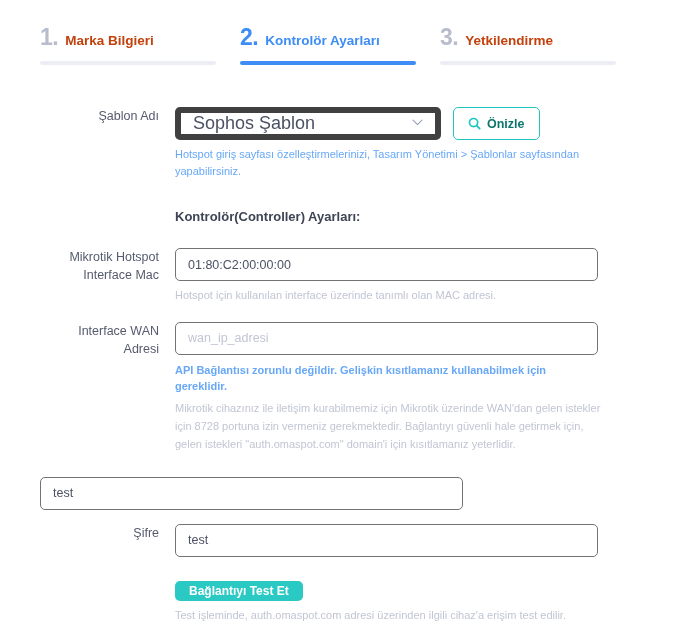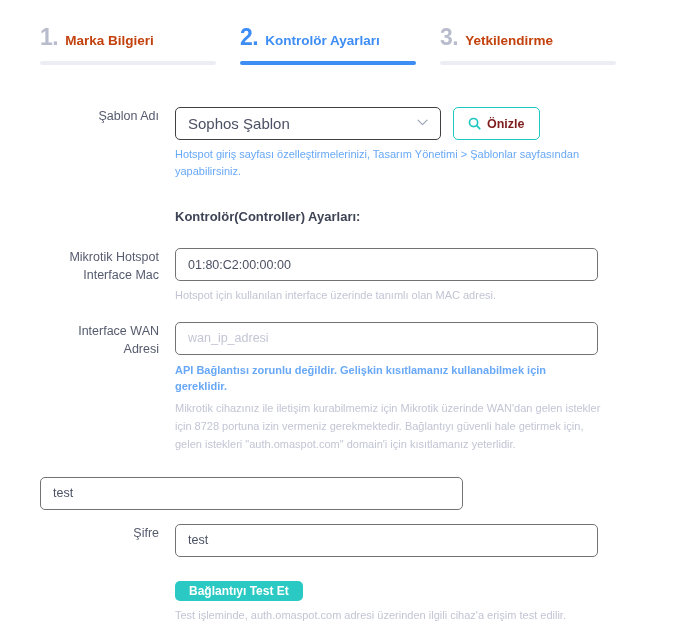--- a/index.html
+++ b/index.html
@@ -95,43 +95,43 @@
   .input.wide { width: 423px; }
   .input .ph { color: #c2c5d4; }
   .select-wrap {
     display: flex;
     align-items: center;
     gap: 12px;
   }
   .select {
     width: 266px;
     height: 33px;
-    border: 1px solid #404040;
+    border: 6px solid #404040;
     border-radius: 5px;
     background: #fff;
     display: flex;
     align-items: center;
     justify-content: space-between;
     padding: 0 12px;
-    font-size: 15px;
+    font-size: 18px;
     color: #4b5164;
     cursor: pointer;
   }
   .chev {
     color: #9aa0b5;
     font-size: 11px;
     line-height: 1;
     transform: translateY(-1px);
   }
   .preview-btn {
     height: 33px;
     border: 1px solid #1ec6c0;
     border-radius: 5px;
     background: #fff;
-    color: #7f1d1d;
+    color: #0f766e;
     font-size: 12.5px;
     font-weight: 600;
     display: inline-flex;
     align-items: center;
     gap: 6px;
     padding: 0 14px;
     cursor: pointer;
     font-family: inherit;
   }
   .preview-btn svg { display: block; }

